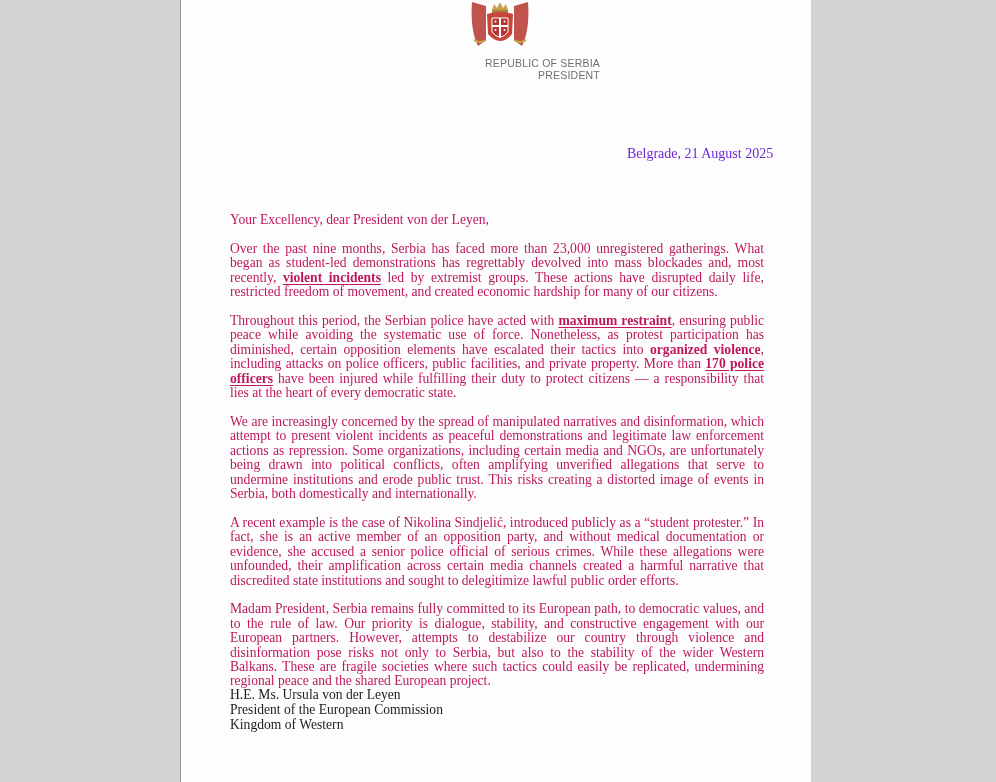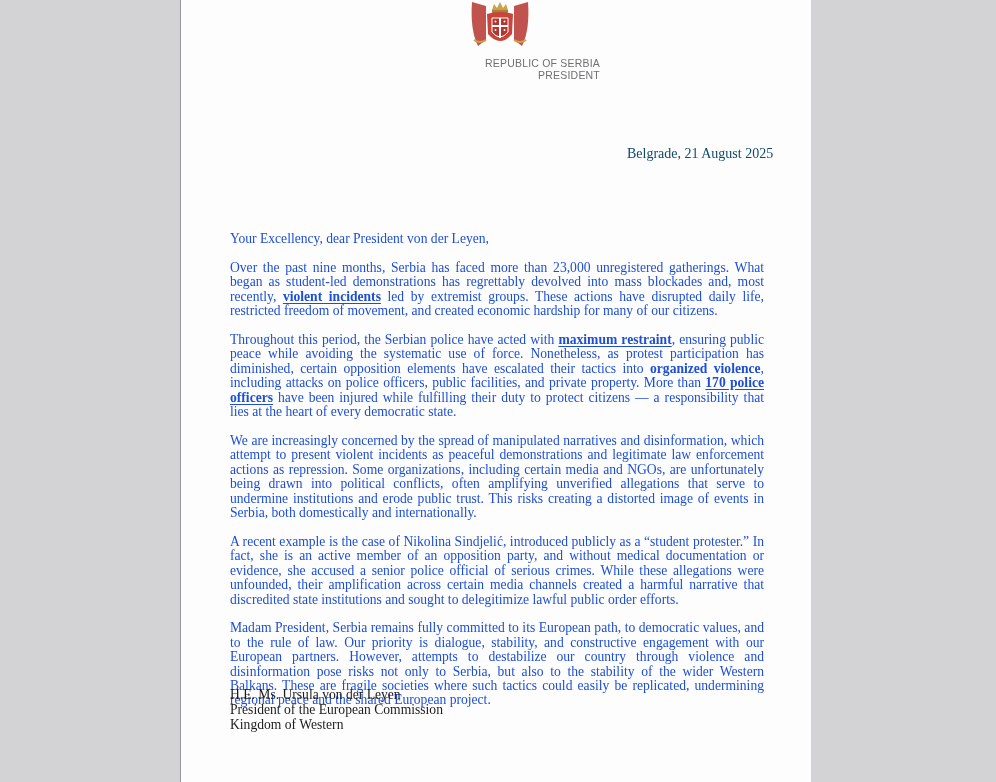--- a/index.html
+++ b/index.html
@@ -18,25 +18,25 @@
     position:absolute; left:468px; top:0; width:64px; height:52px;
   }
   .letterhead {
     position:absolute; left:400px; top:57px; width:200px;
     text-align:right;
     font-family:"Liberation Sans", sans-serif;
     font-size:10.5px; line-height:12px; color:#6f6f72; letter-spacing:0.2px;
   }
   .date {
     position:absolute; left:627px; top:146px;
-    font-size:14px; color:#0c4a6e; white-space:nowrap;
+    font-size:14px; color:#6d28d9; white-space:nowrap;
   }
   .body-text {
-    position:absolute; left:230px; top:232px; width:534px;
-    font-size:13.6px; line-height:14.4px; color:#1d4ed8;
+    position:absolute; left:230px; top:213px; width:534px;
+    font-size:13.6px; line-height:14.4px; color:#be185d;
     text-align:justify;
   }
   .body-text p { margin:0 0 14.5px 0; }
   .salutation { margin-bottom:14.5px; }
   .hl { font-weight:bold;margin-top:32px; }
   .ul { text-decoration:underline; text-underline-offset:2px; }
   .address {
     position:absolute; left:230px; top:687px; width:300px;
     font-size:13.6px; line-height:15px; color:#1c1c1c;
   }

